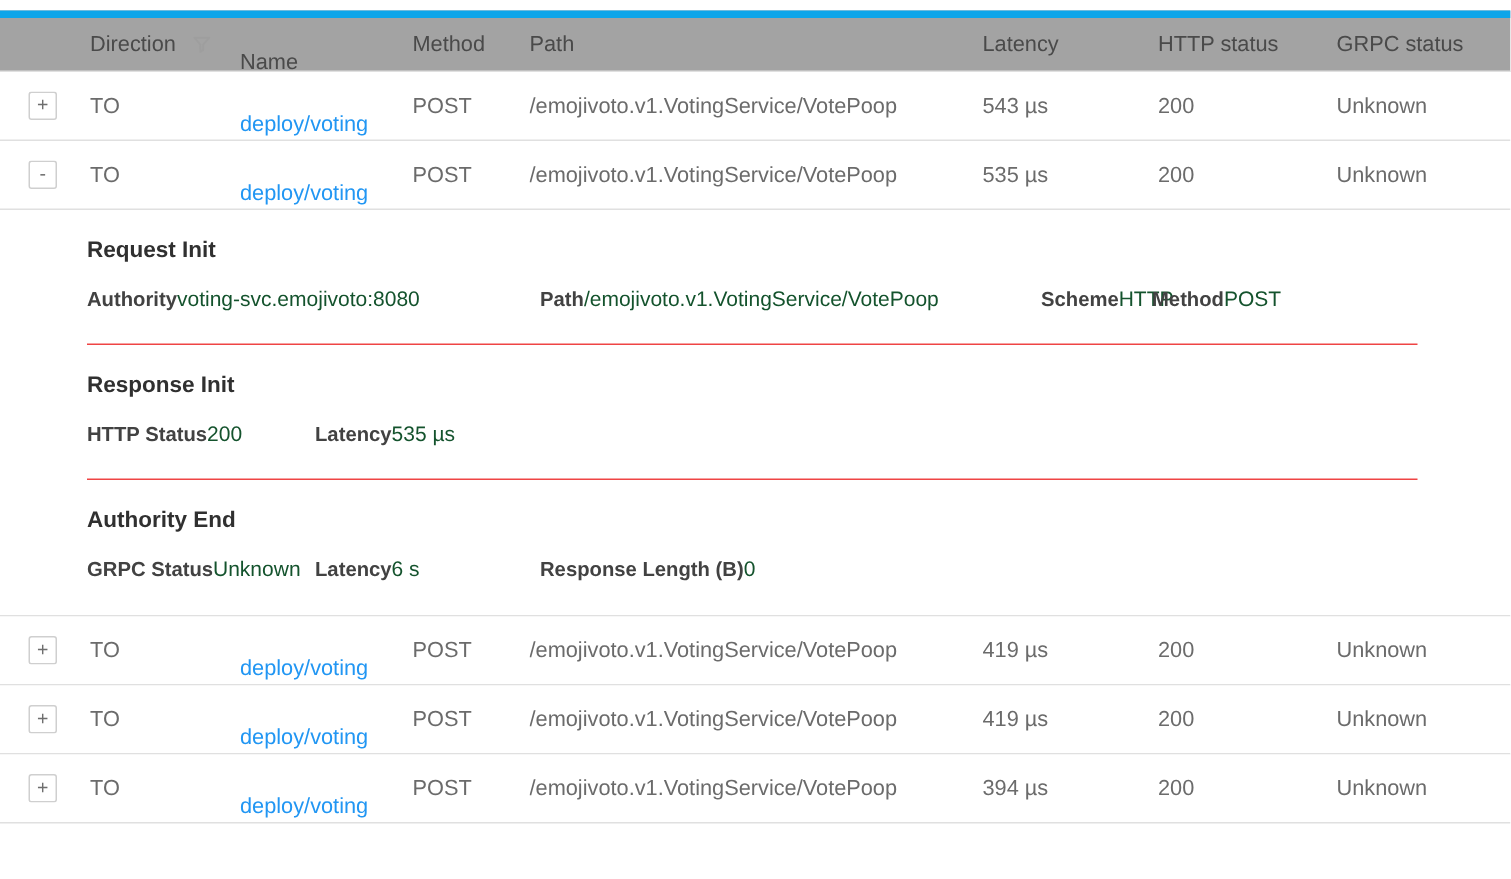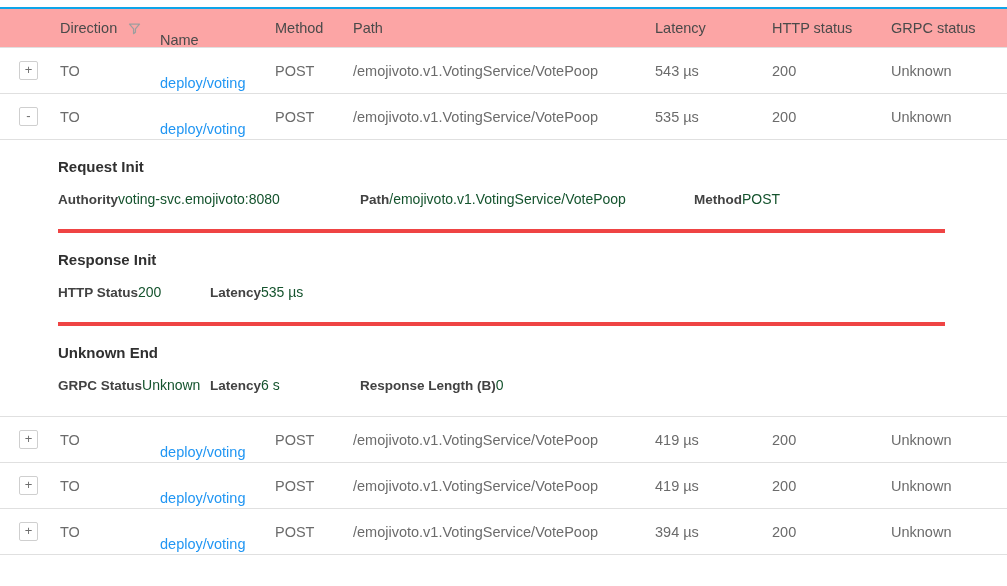--- a/index.html
+++ b/index.html
@@ -1,22 +1,22 @@
 <!DOCTYPE html>
 <html><head>
 <meta charset="utf-8">
 <style>
   * { margin:0; padding:0; box-sizing:border-box; }
   html,body { width:1007px; height:586px; background:#fff; overflow:hidden;
     font-family:"Liberation Sans", sans-serif; }
   .top-gap { height:7px; background:#fff; }
 
   
-  .thead { display:flex; align-items:center; height:41px; background:#fca5a5;
-    border-top:2px solid #0ea5e9; border-bottom:1px solid #e0e0e0;
+  .thead { display:flex; align-items:center; height:41px; background:#a3a3a3;
+    border-top:5px solid #0ea5e9; border-bottom:1px solid #e0e0e0;
     color:#4a4a4a; font-size:14.5px; }
   .trow { display:flex; align-items:center; height:46px; border-bottom:1px solid #e0e0e0;
     color:#6b6b6b; font-size:14.5px; background:#fff; }
   .cell { overflow:hidden; white-space:nowrap; }
   .col-exp      { width:60px; padding-left:19px; }
   .col-direction{ width:100px; }
   .col-name     { width:115px;margin-top:24px; }
   .col-method   { width:78px; }
   .col-path     { width:302px; }
   .col-latency  { width:117px; }
@@ -28,21 +28,21 @@
 
   .expander { width:19px; height:19px; border:1px solid #cfcfcf; border-radius:2px;
     background:#fff; color:#6e6e6e; font-size:13px; line-height:1;
     display:flex; align-items:center; justify-content:center; cursor:pointer; padding:0 0 2px 0; }
 
   .name-link { color:#2196f3; text-decoration:none; cursor:pointer; }
 
   
   .detail-block { padding:0 62px 0 58px; border-bottom:1px solid #e0e0e0; background:#fff; }
   .detail-section { padding-top:17px; }
-  .detail-section.has-divider { border-bottom:4px solid #ef4444; padding-bottom:15px; }
+  .detail-section.has-divider { border-bottom:1px solid #ef4444; padding-bottom:15px; }
   .detail-section.last { padding-bottom:16px; }
   .detail-title { font-size:15px; font-weight:700; color:#303030; margin-bottom:15px; line-height:19px; }
   .detail-fields { display:flex; }
   .field { display:flex; flex-direction:row; }
   .field-label { font-size:13.5px; font-weight:700; color:#424242; margin-bottom:6px; line-height:17px; }
   .field-value { font-size:14px; color:#14532d; line-height:17px; }
 
   .section-0 .field:nth-child(1){ width:302px; }
   .section-0 .field:nth-child(2){ width:334px; }
   .section-0 .field:nth-child(3){ width:74px; }
@@ -111,40 +111,44 @@
     <div class="detail-fields">
             <div class="field">
     <div class="field-label">Authority</div>
     <div class="field-value">voting-svc.emojivoto:8080</div>
   </div>
             <div class="field">
     <div class="field-label">Path</div>
     <div class="field-value">/emojivoto.v1.VotingService/VotePoop</div>
   </div>
             <div class="field">
+    <div class="field-label">Scheme</div>
+    <div class="field-value">HTTP</div>
+  </div>
+            <div class="field">
     <div class="field-label">Method</div>
     <div class="field-value">POST</div>
   </div>
           </div>
   </div>
         <div class="detail-section section-1 has-divider">
     <div class="detail-title">Response Init</div>
     <div class="detail-fields">
             <div class="field">
     <div class="field-label">HTTP Status</div>
     <div class="field-value">200</div>
   </div>
             <div class="field">
     <div class="field-label">Latency</div>
     <div class="field-value">535 µs</div>
   </div>
           </div>
   </div>
         <div class="detail-section section-2 last">
-    <div class="detail-title">Unknown End</div>
+    <div class="detail-title">Authority End</div>
     <div class="detail-fields">
             <div class="field">
     <div class="field-label">GRPC Status</div>
     <div class="field-value">Unknown</div>
   </div>
             <div class="field">
     <div class="field-label">Latency</div>
     <div class="field-value">6 s</div>
   </div>
             <div class="field">

